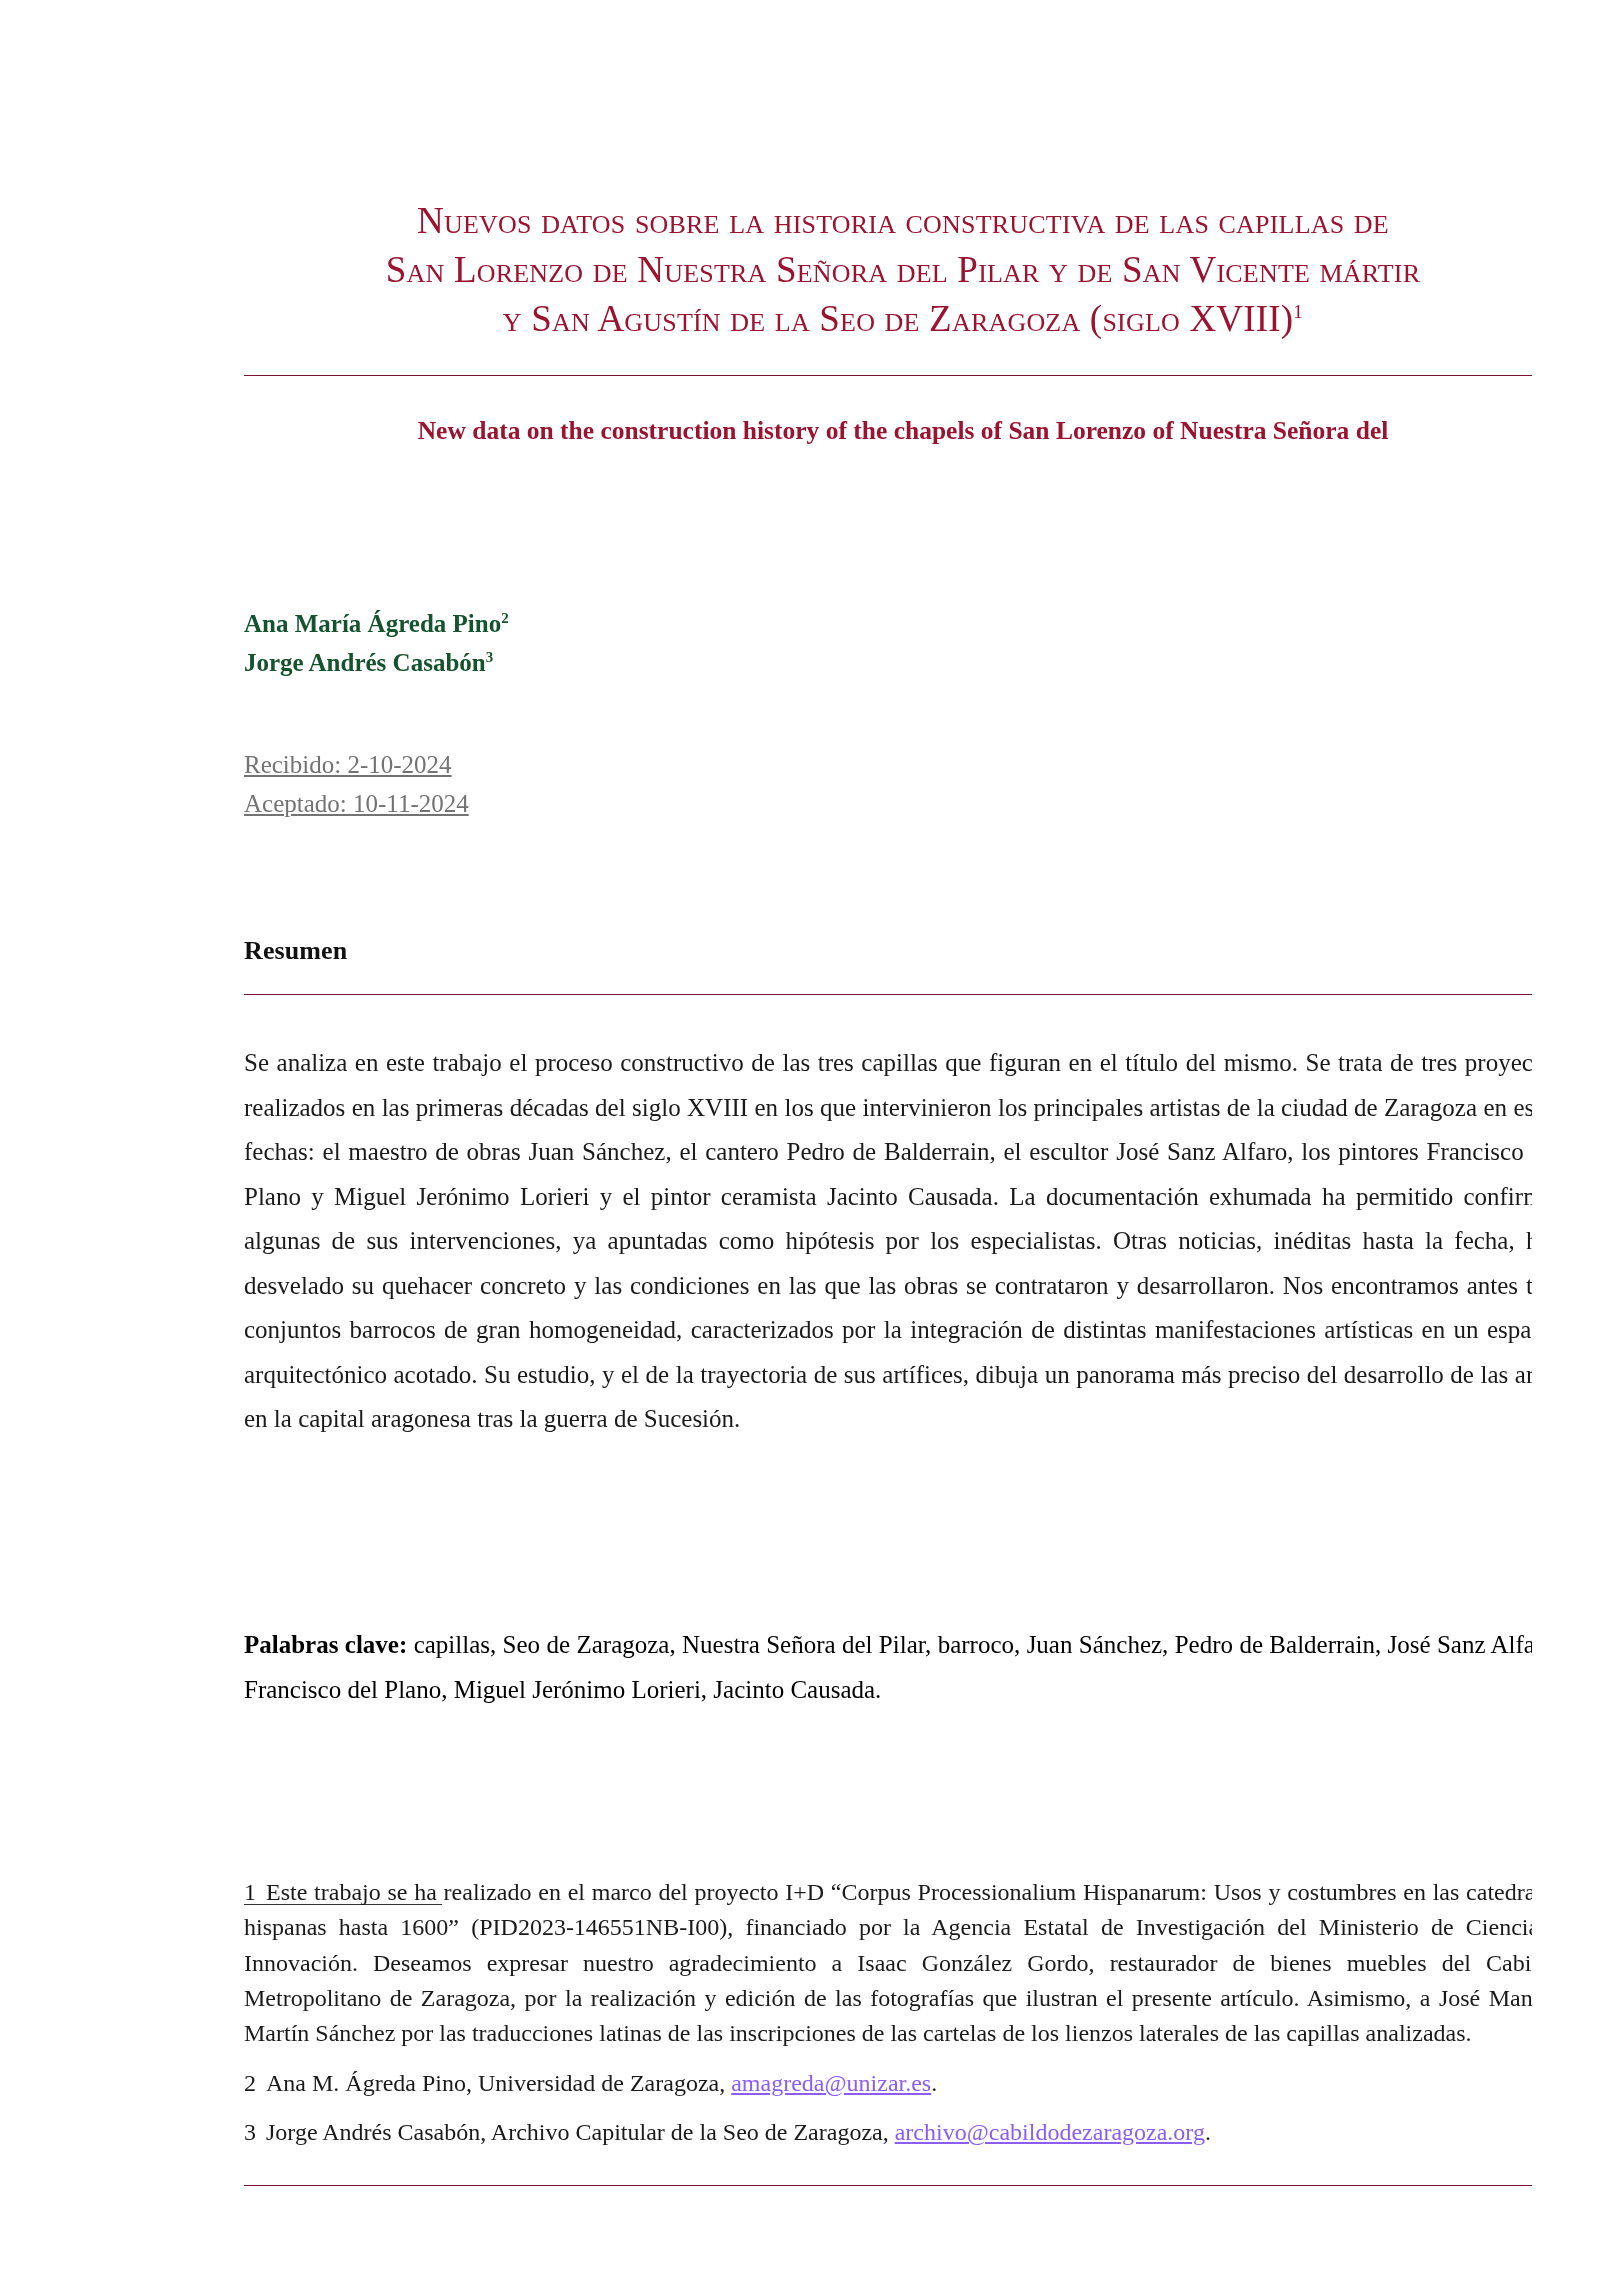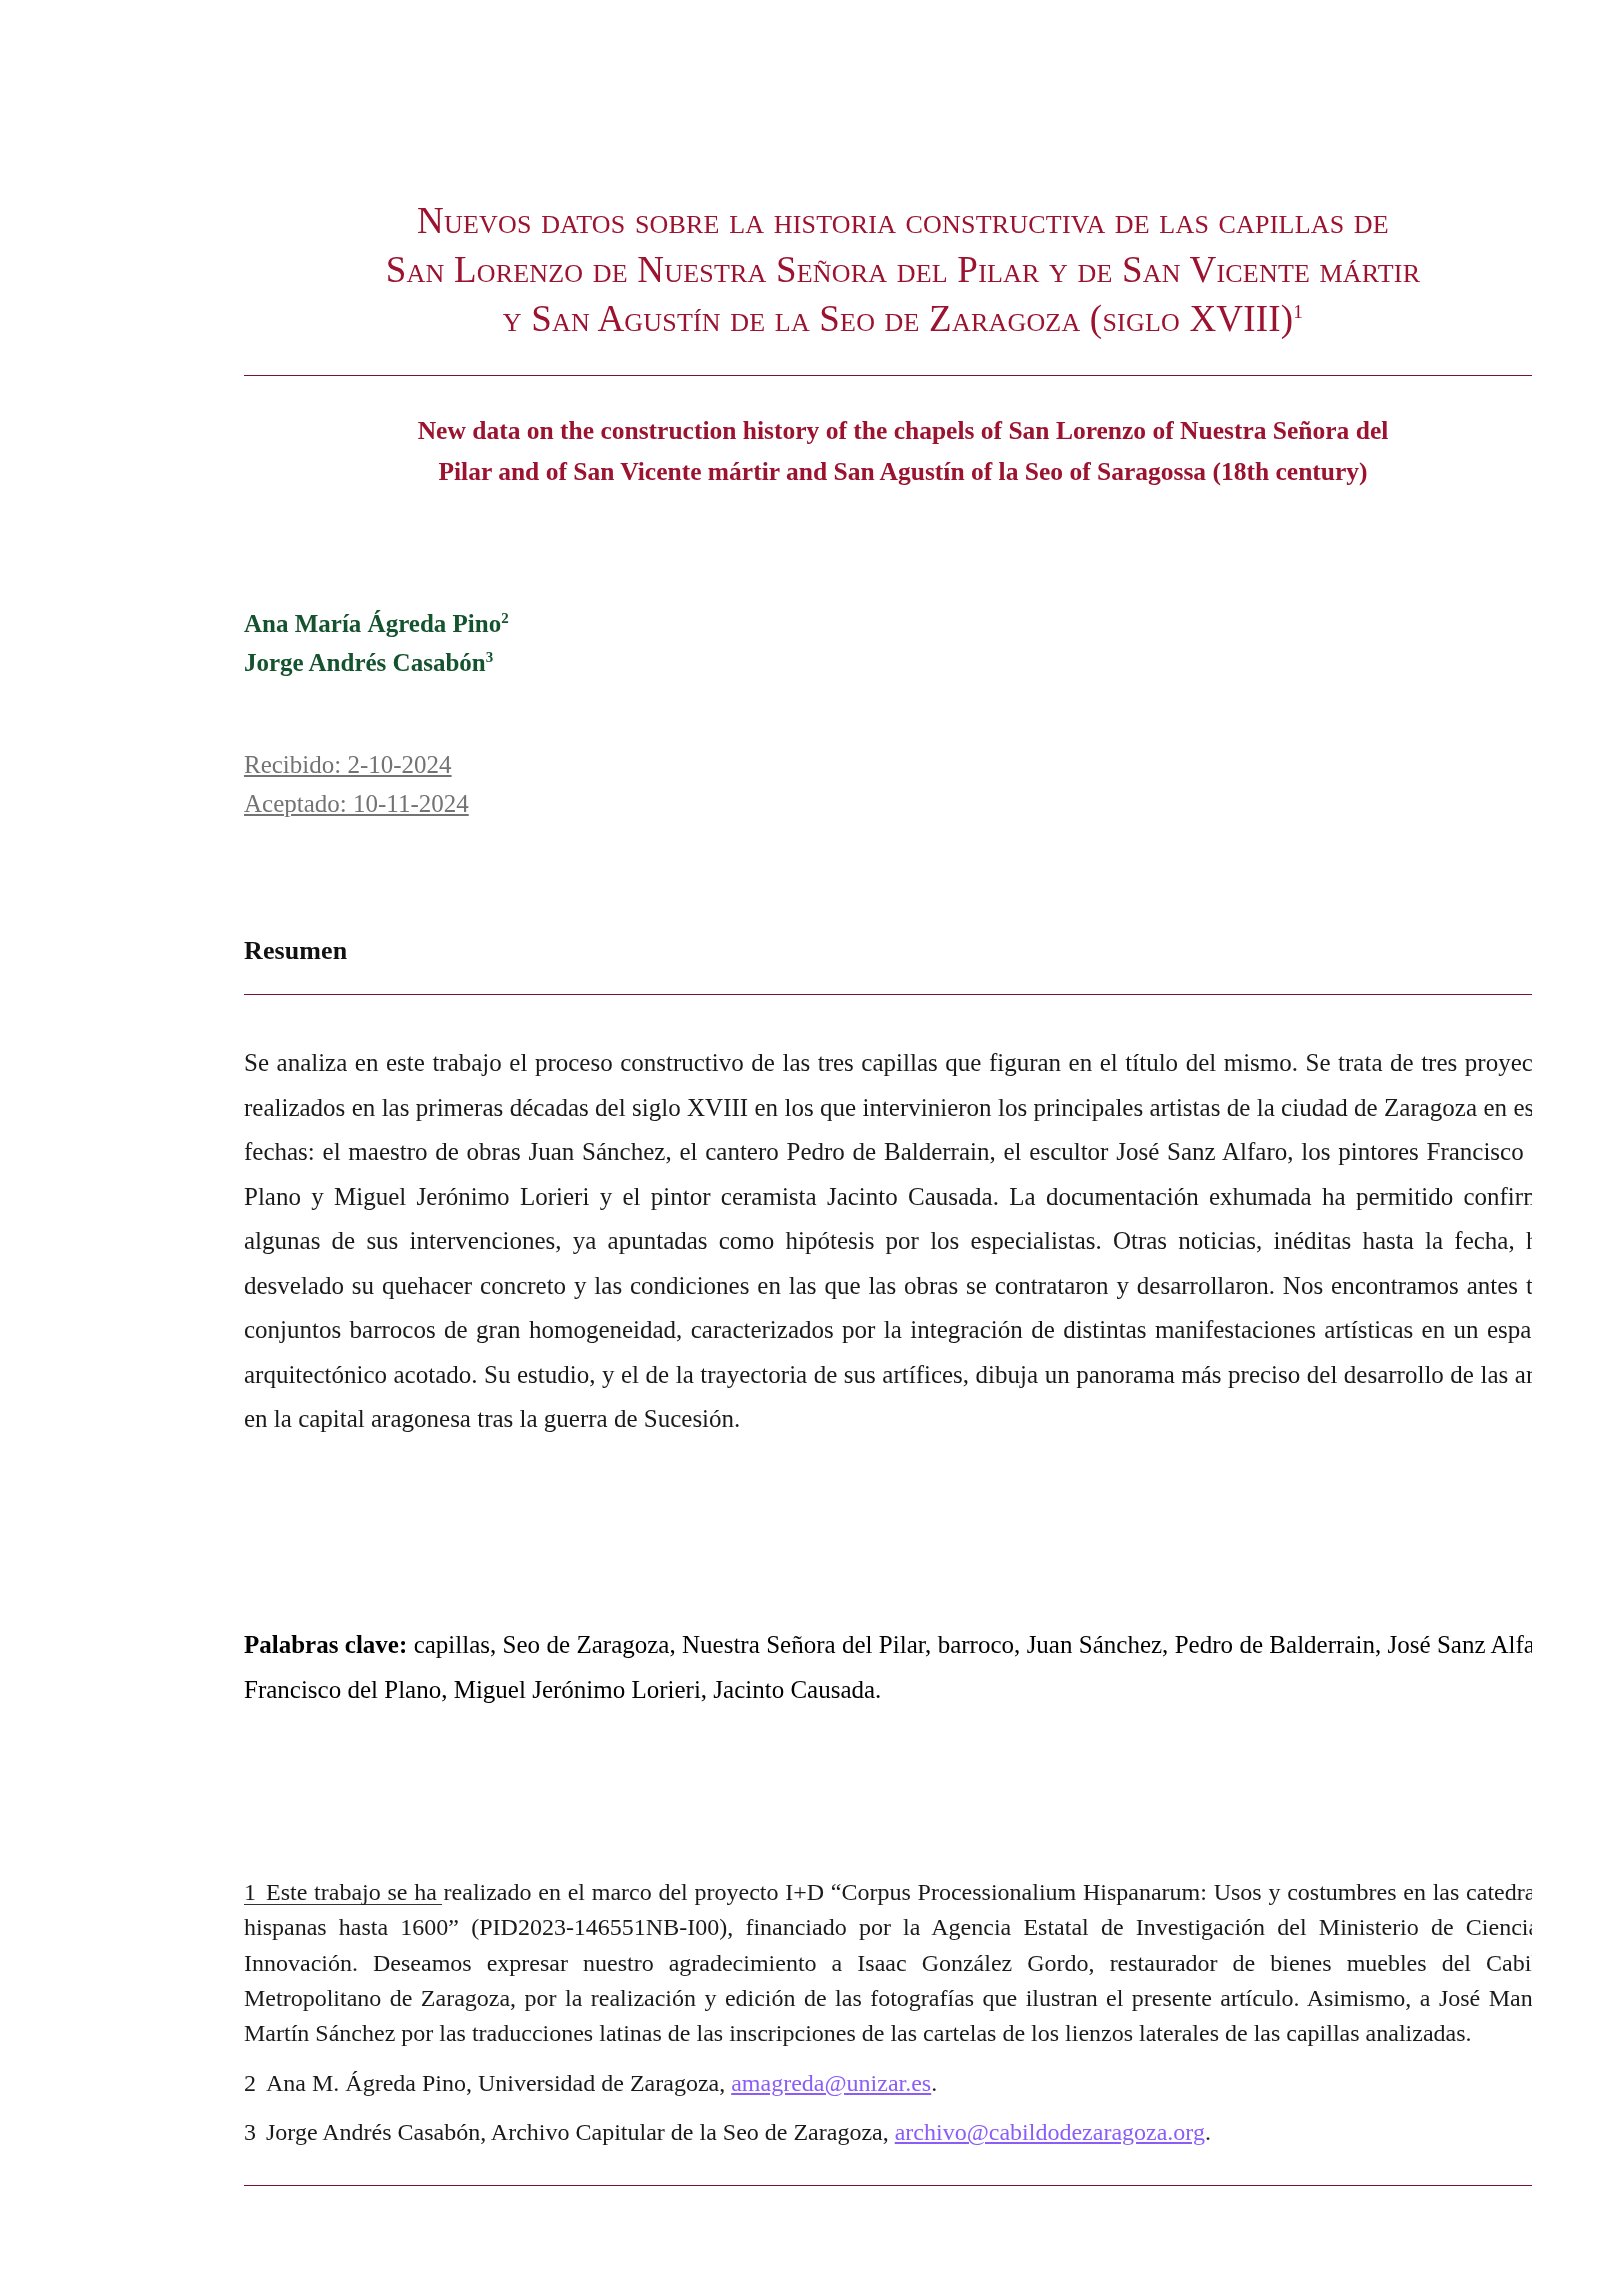--- a/index.html
+++ b/index.html
@@ -185,21 +185,20 @@
   <div class="col title-es">
     <div>Nuevos datos sobre la historia constructiva de las capillas de</div>
     <div>San Lorenzo de Nuestra Señora del Pilar y de San Vicente mártir</div>
     <div><span>y San Agustín de la Seo de Zaragoza (siglo </span><span class="allcaps">XVIII</span><span>)</span><span class="sup">1</span></div>
   </div>
 
   <div class="rule-title"></div>
 
   <div class="col title-en">
     <div>New data on the construction history of the chapels of San Lorenzo of Nuestra Señora del</div>
-    <div>Pilar and of San Vicente mártir and San Agustín of la Seo of Saragossa (18th century)</div>
   </div>
 
   <div class="col authors">
     <div><span>Ana María Ágreda Pino</span><span class="sup">2</span></div>
     <div><span>Jorge Andrés Casabón</span><span class="sup">3</span></div>
   </div>
 
   <div class="col dates">
     <div>Recibido: 2-10-2024</div>
     <div>Aceptado: 10-11-2024</div>

